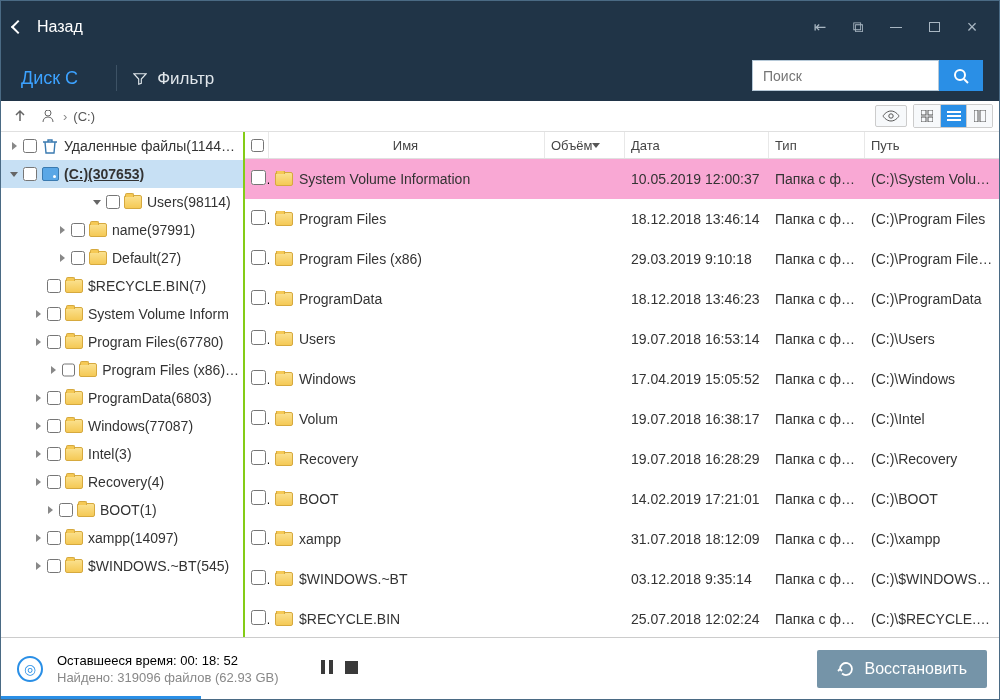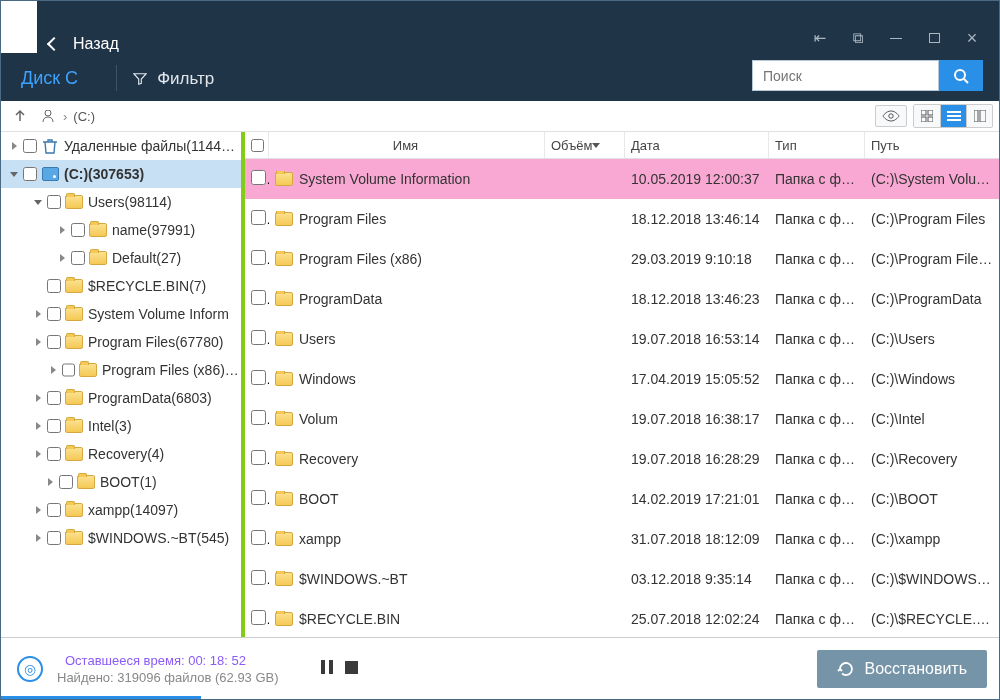--- a/index.html
+++ b/index.html
@@ -1,19 +1,19 @@
 <!DOCTYPE html>
 <html><head>
 <meta charset="utf-8">
 <style>
 * { margin:0; padding:0; box-sizing:border-box; font-family:"Segoe UI",Arial,sans-serif; }
 body { width:1000px; height:700px; overflow:hidden; background:#fff; display:flex; flex-direction:column; border:1px solid #4a6a84; }
 
 
-.titlebar { background:#203447; height:52px; display:flex; align-items:flex-end; color:#fff; padding:0 8px 0 12px;margin-left:36px; }
+.titlebar { background:#203447; height:52px; display:flex; align-items:center; color:#fff; padding:0 8px 0 12px; }
 .titlebar .back { display:flex; align-items:center; gap:14px; font-size:16px; cursor:pointer; }
 .titlebar .back .chev { width:10px; height:10px; border-left:2px solid #fff; border-bottom:2px solid #fff; transform:rotate(45deg); }
 .titlebar .spacer { flex:1; }
 .titlebar .winbtn { width:38px; height:30px; display:flex; align-items:center; justify-content:center; color:#a8b6c2; cursor:pointer; font-size:15px; }
 .titlebar .winbtn svg, .titlebar .winbtn span { pointer-events:none; }
 
 
 .toolbar { background:#203447; height:48px; display:flex; align-items:flex-end; color:#fff; padding:0 16px 0 20px; }
 .toolbar .tab { color:#3ca2ff; font-size:18px; padding:0 16px 12px 0; position:relative; cursor:pointer; }
 .toolbar .tab::after { content:""; position:absolute; left:20px; bottom:-9px; border:9px solid transparent; border-bottom-color:#fff; }
@@ -32,21 +32,21 @@
 .pathbar .viewgroup { display:flex; border:1px solid #ccc; border-radius:2px; overflow:hidden; margin-left:4px; }
 .pathbar .viewgroup .vb { width:26px; height:22px; display:flex; align-items:center; justify-content:center; cursor:pointer; background:#f7f9fb; border-left:1px solid #ccc; }
 .pathbar .viewgroup .vb:first-child { border-left:none; }
 .pathbar .viewgroup .vb.active { background:#2a8fe6; color:#fff; }
 .pathbar .eyebtn { width:32px; height:22px; border:1px solid #ccc; border-radius:2px; display:flex; align-items:center; justify-content:center; cursor:pointer; background:#f7f9fb; }
 
 
 .mainarea { flex:1; display:flex; overflow:hidden; }
 
 
-.tree { width:244px; border-right:4px solid #84cc16; overflow-y:auto; overflow-x:hidden; font-size:14px; color:#333; }
+.tree { width:244px; border-right:2px solid #84cc16; overflow-y:auto; overflow-x:hidden; font-size:14px; color:#333; }
 .tree-row { height:28px; display:flex; align-items:center; cursor:pointer; white-space:nowrap; }
 .tree-row.selected { background:#c7e0f4; }
 .tree-row .arrow { width:14px; display:inline-flex; justify-content:center; color:#888; font-size:10px; }
 .tree-row .arrow.expanded::before { content:""; width:0; height:0; border-left:4px solid transparent; border-right:4px solid transparent; border-top:5px solid #666; display:block; }
 .tree-row .arrow.collapsed::before { content:""; width:0; height:0; border-top:4px solid transparent; border-bottom:4px solid transparent; border-left:5px solid #888; display:block; }
 .tree-row input[type=checkbox] { margin:0 4px 0 2px; width:14px; height:14px; }
 .tree-row .icon { width:18px; height:16px; margin-right:5px; display:inline-flex; align-items:center; justify-content:center; }
 .tree-row .txt { overflow:hidden; text-overflow:ellipsis; }
 
 
@@ -75,21 +75,21 @@
 
 
 .foldericon { width:18px; height:14px; background:linear-gradient(#fbe18f,#f5c955); border:1px solid #d6a93e; border-radius:2px; position:relative; flex-shrink:0; }
 .foldericon::before { content:""; position:absolute; top:-3px; left:0; width:7px; height:3px; background:#f5c955; border:1px solid #d6a93e; border-bottom:none; border-radius:2px 2px 0 0; }
 
 
 .statusbar { height:62px; border-top:1px solid #ccc; display:flex; align-items:center; padding:0 12px 0 16px; gap:14px; font-size:13px; }
 .statusbar .spinner { width:26px; height:26px; border:2px solid #2a8fe6; border-radius:50%; position:relative; display:flex; align-items:center; justify-content:center; }
 .statusbar .spinner::after { content:"◎"; color:#2a8fe6; font-size:14px; }
 .statusbar .lines { display:flex; flex-direction:column; gap:2px; }
-.statusbar .lines .l1 { color:#8b5cf6;margin-left:8px; }
+.statusbar .lines .l1 { color:#000000; }
 .statusbar .lines .l2 { color:#888; }
 .statusbar .ctrl { display:flex; gap:12px; margin-left:28px; color:#3a3a3a; }
 .statusbar .ctrl span { cursor:pointer; font-size:16px; }
 .statusbar .spacer { flex:1; }
 .statusbar .recoverbtn { height:38px; padding:0 20px; background:#7594a8; color:#fff; border:none; font-size:16px; display:flex; align-items:center; gap:10px; cursor:pointer; border-radius:2px; }
 .statusbar .progress { position:absolute; bottom:0; left:0; height:3px; background:#2a8fe6; }
 
 
 ::-webkit-scrollbar { width:15px; }
 ::-webkit-scrollbar-thumb { background:#c4c4c4; }
@@ -196,29 +196,29 @@
       <div class="tree-row" style="padding-left: 6px;">
         <span class="arrow collapsed"></span>
         <input type="checkbox" style="">
         <span class="icon">
           <svg width="16" height="16" viewBox="0 0 16 16">
             <path d="M3 4h10l-1 11H4zM6 4V2h4v2M1 4h14" fill="none" stroke="#3a7ab0" stroke-width="1.4"></path>
           </svg>
         </span>
         <span class="txt">Удаленные файлы(1144…</span>
       </div>
-      <div class="tree-row selected" style="padding-left: 6px;">
+      <div class="tree-row selected" style="padding-left: 6px; text-decoration: underline;">
         <span class="arrow expanded"></span>
         <input type="checkbox" style="">
         <span class="icon">
           <span class="drive-icon"></span>
         </span>
         <span class="txt" style="font-weight: 600;">(C:)(307653)</span>
       </div>
-      <div class="tree-row" style="padding-left: 30px;">
+      <div class="tree-row" style="padding-left: 41px; margin-left: 48px;">
         <span class="arrow expanded"></span>
         <input type="checkbox" style="">
         <span class="icon">
           <span class="foldericon"></span>
         </span>
         <span class="txt">Users(98114)</span>
       </div>
       <div class="tree-row" style="padding-left: 54px;">
         <span class="arrow collapsed"></span>
         <input type="checkbox" style="">
@@ -267,20 +267,28 @@
         </span>
         <span class="txt">Program Files (x86)(429</span>
       </div>
       <div class="tree-row" style="padding-left: 30px;">
         <span class="arrow collapsed"></span>
         <input type="checkbox" style="">
         <span class="icon">
           <span class="foldericon"></span>
         </span>
         <span class="txt">ProgramData(6803)</span>
+      </div>
+      <div class="tree-row" style="padding-left: 30px;">
+        <span class="arrow collapsed"></span>
+        <input type="checkbox" style="">
+        <span class="icon">
+          <span class="foldericon"></span>
+        </span>
+        <span class="txt">Windows(77087)</span>
       </div>
       <div class="tree-row" style="padding-left: 30px;">
         <span class="arrow collapsed"></span>
         <input type="checkbox" style="">
         <span class="icon">
           <span class="foldericon"></span>
         </span>
         <span class="txt">Intel(3)</span>
       </div>
       <div class="tree-row" style="padding-left: 30px;">

